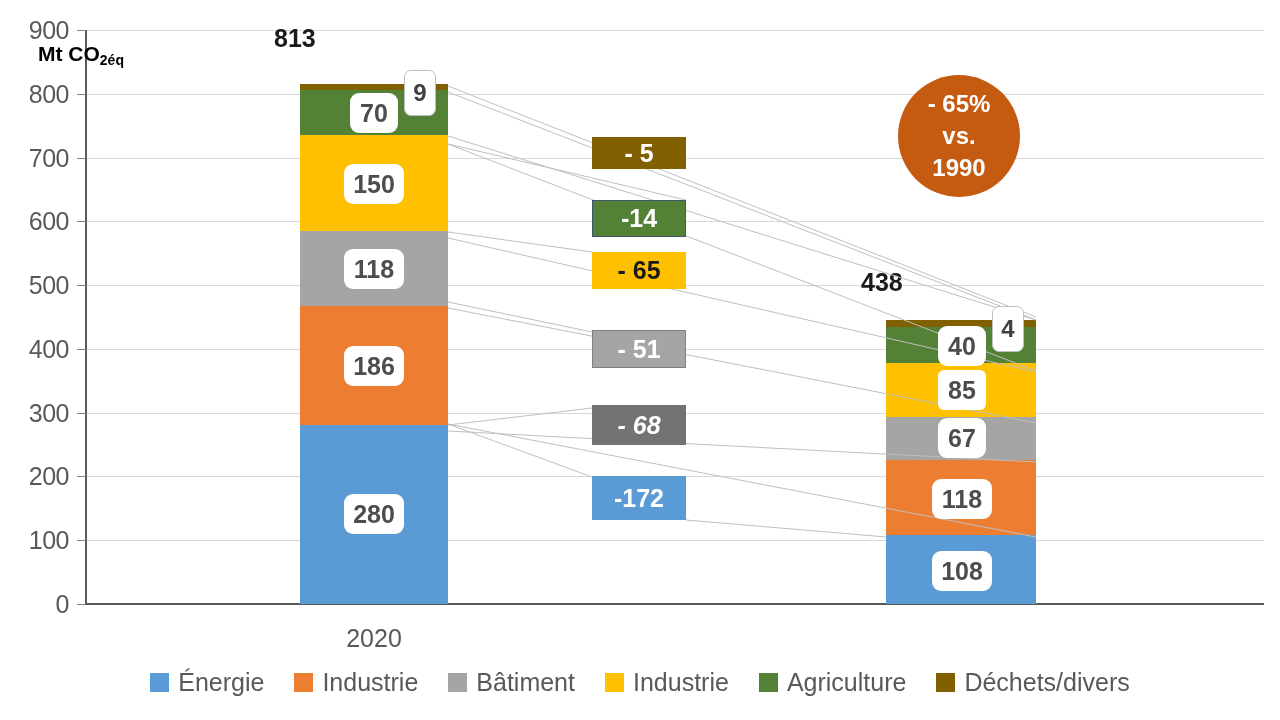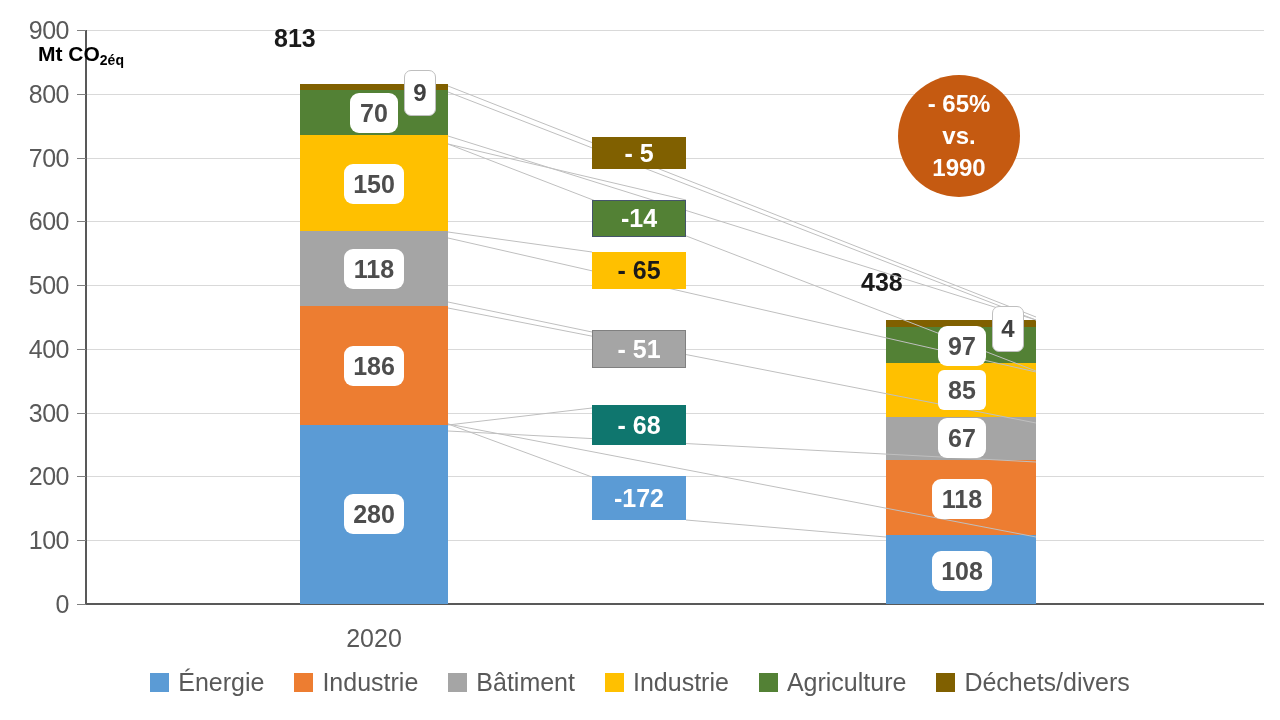--- a/index.html
+++ b/index.html
@@ -272,37 +272,37 @@
   <div class="seg-pill" style="left:344px; top:346px; width:60px;">186</div>
   <div class="seg-pill" style="left:344px; top:249px; width:60px;">118</div>
   <div class="seg-pill" style="left:344px; top:164px; width:60px;">150</div>
   <div class="seg-pill" style="left:350px; top:93px; width:48px;">70</div>
   <div class="seg-pill tiny" style="left:404px; top:70px;">9</div>
 
   <div class="delta-box" style="left:592px; top:137px; width:94px; height:32px; background:#806000; color:#ffffff;">- 5</div>
   <div class="delta-box" style="left:592px; top:200px; width:94px; height:37px; background:#538135; color:#ffffff; border:1px solid #44546a;">-14</div>
   <div class="delta-box" style="left:592px; top:252px; width:94px; height:37px; background:#ffc000; color:#1a1a1a;">- 65</div>
   <div class="delta-box" style="left:592px; top:330px; width:94px; height:38px; background:#a5a5a5; color:#ffffff; border:1px solid #808080;">- 51</div>
-  <div class="delta-box" style="left:592px; top:405px; width:94px; height:40px; background:#0f766e; color:#ffffff;">- 68</div>
+  <div class="delta-box" style="left:592px; top:405px; width:94px; height:40px; background:#737373; color:#ffffff;font-style:italic;">- 68</div>
   <div class="delta-box" style="left:592px; top:476px; width:94px; height:44px; background:#5b9bd5; color:#ffffff;">-172</div>
 
   <div class="bar-seg" style="left:886px; top:535px; width:150px; height:69px; background:#5b9bd5;"></div>
   <div class="bar-seg" style="left:886px; top:460px; width:150px; height:75px; background:#ed7d31;"></div>
   <div class="bar-seg" style="left:886px; top:417px; width:150px; height:43px; background:#a5a5a5;"></div>
   <div class="bar-seg" style="left:886px; top:363px; width:150px; height:54px; background:#ffc000;"></div>
   <div class="bar-seg" style="left:886px; top:327px; width:150px; height:36px; background:#538135;"></div>
   <div class="bar-seg" style="left:886px; top:320px; width:150px; height:7px;  background:#806000;"></div>
 
   <div class="bar-total" style="left:861px; top:268px;">438</div>
 
   <div class="seg-pill" style="left:932px; top:551px; width:60px;">108</div>
   <div class="seg-pill" style="left:932px; top:479px; width:60px;">118</div>
   <div class="seg-pill" style="left:938px; top:418px; width:48px;">67</div>
   <div class="seg-pill" style="left:938px; top:370px; width:48px;border-radius:6px;">85</div>
-  <div class="seg-pill" style="left:938px; top:326px; width:48px;">97</div>
+  <div class="seg-pill" style="left:938px; top:326px; width:48px;">40</div>
   <div class="seg-pill tiny" style="left:992px; top:306px;">4</div>
 
   <div class="circle-annot" style="left:898px; top:75px; width:122px; height:122px; background:#c55a11;">
     <span>- 65%</span>
     <span>vs.</span>
     <span>1990</span>
   </div>
 
   <div class="x-label" style="left:264px;">2020</div>
 

